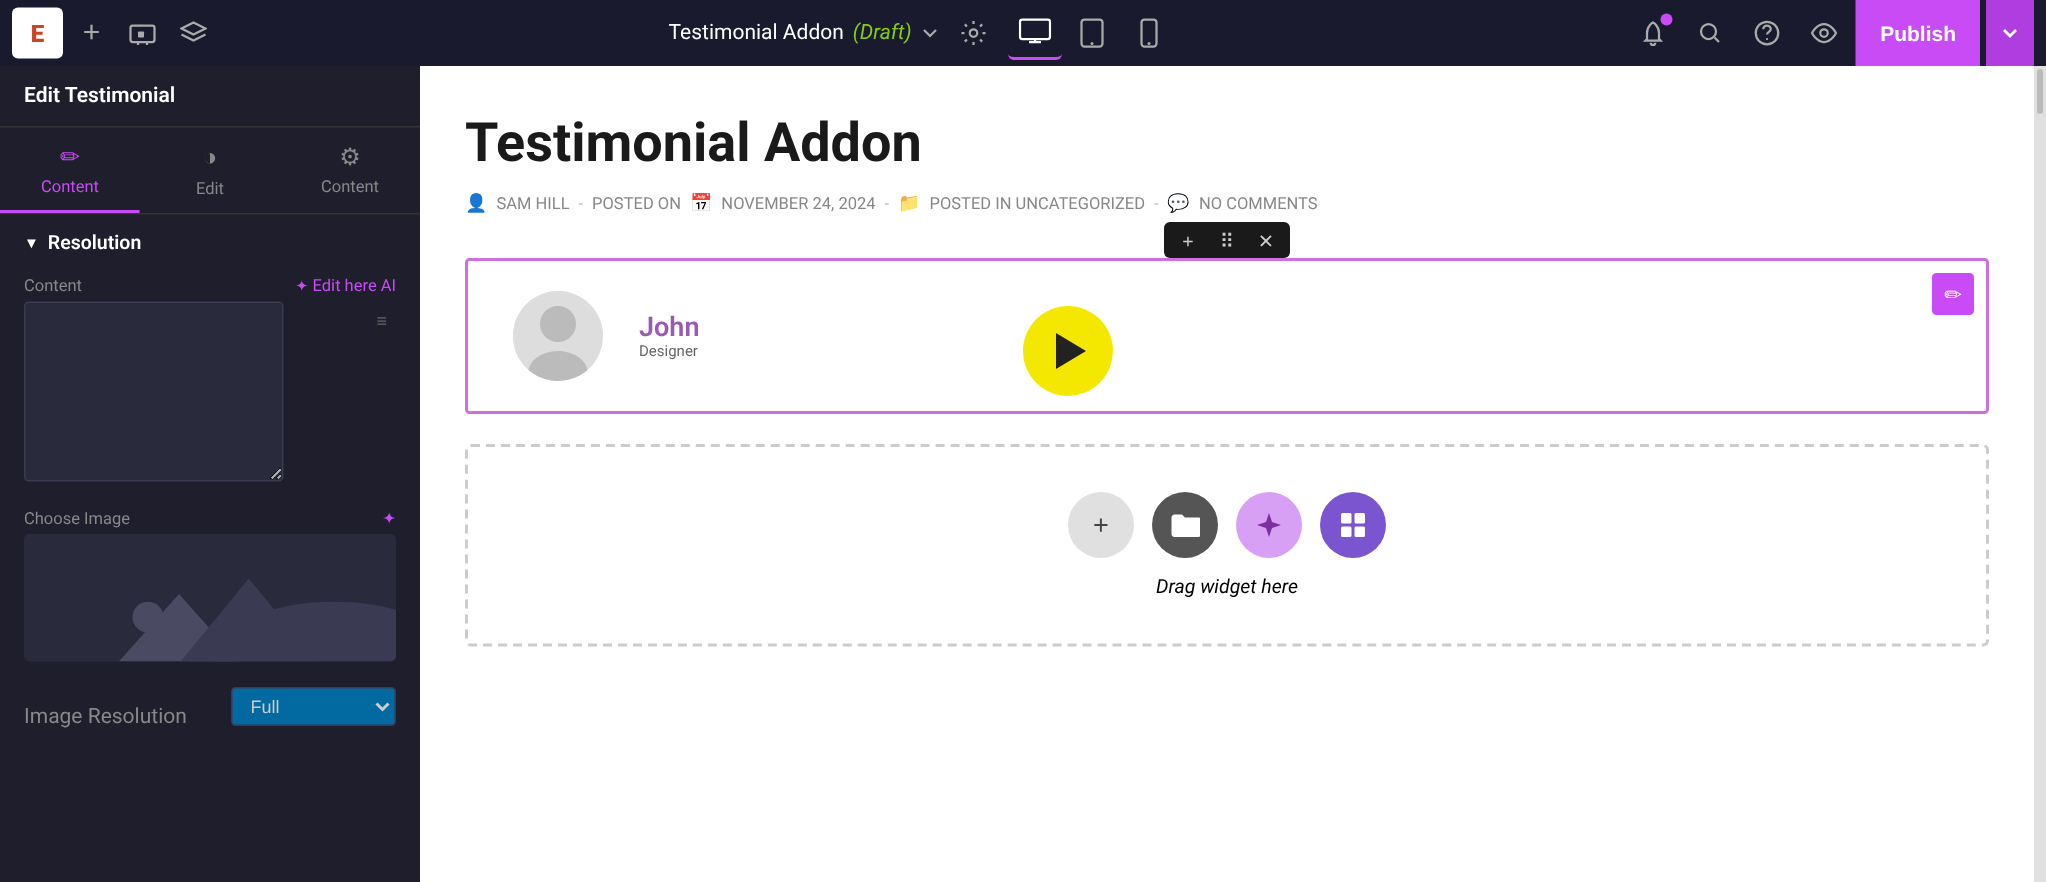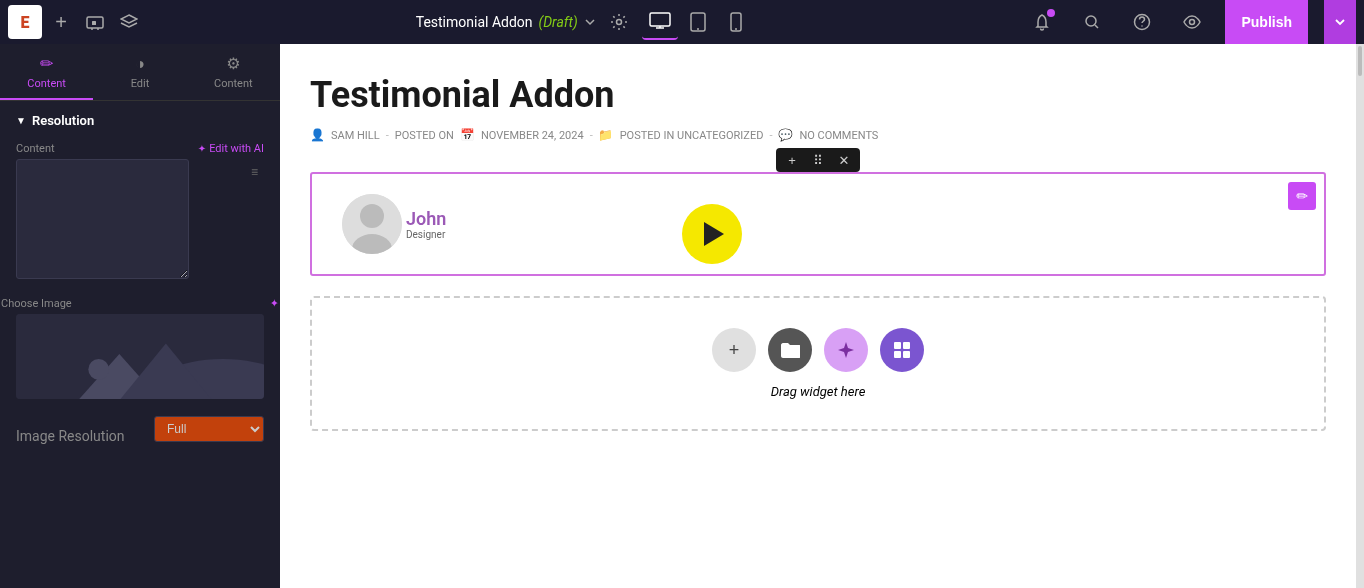--- a/index.html
+++ b/index.html
@@ -44,21 +44,21 @@
       gap: 8px;
     }
     .doc-title {
       color: #fff;
       font-size: 14px;
       display: flex; align-items: center; gap: 6px;
       cursor: pointer;
     }
     .doc-title-draft { font-style: italic; color: #84cc16; }
     .header-right {
-      display: flex; align-items: center; gap: 16px;
+      display: flex; align-items: center; gap: 4px;
     }
     .device-btns {
       display: flex; align-items: center; gap: 2px;
     }
     .device-btn {
       width: 36px; height: 36px;
       background: transparent; border: none; color: #aaa;
       cursor: pointer; display: flex; align-items: center; justify-content: center;
       border-radius: 4px; font-size: 18px;
     }
@@ -192,21 +192,21 @@
       top: 6px;
       right: 6px;
       color: #666;
       font-size: 12px;
     }
 
     .choose-image-label {
       font-size: 11px;
       color: #888;
       display: flex; align-items: center; justify-content: space-between;
-      padding: 8px 1px 4px;
+      padding: 8px 16px 4px;
     }
     .image-preview {
       margin: 0 16px 8px;
       height: 85px;
       background: #2a2a3d;
       border-radius: 4px;
       overflow: hidden;
       position: relative;
     }
     .image-mountain {
@@ -221,21 +221,21 @@
       align-items: center;
       justify-content: space-between;
       padding: 6px 16px 10px;
     }
     .resolution-label {
       font-size: 14px;
       color: #888;
       margin-top: 15px;
     }
     .resolution-select {
-      background: #c2410c;
+      background: #0369a1;
       border: 1px solid #3a3a50;
       color: #ccc;
       font-size: 12px;
       padding: 4px 8px;
       border-radius: 3px;
       cursor: pointer;
       width: 110px;
     }
 
     
@@ -304,21 +304,21 @@
       cursor: pointer;
       display: flex; align-items: center; justify-content: center;
       font-size: 14px;
     }
 
     
     .testimonial-content {
       padding: 20px 30px;
       display: flex;
       align-items: center;
-      gap: 4px;
+      gap: 24px;
     }
     .testimonial-avatar {
       width: 60px; height: 60px;
       border-radius: 50%;
       background: #ddd;
       display: flex; align-items: center; justify-content: center;
       overflow: hidden;
       flex-shrink: 0;
     }
     .testimonial-avatar svg { width: 60px; height: 60px; }
@@ -475,20 +475,21 @@
       <svg width="12" height="10" viewBox="0 0 12 10" fill="none">
           <path d="M2 3L6 7L10 3" stroke="#fff" stroke-width="1.8"></path>
         </svg>
     </button>
   </div>
 </header>
 
 <div class="main-layout">
 
   <aside class="left-panel">
+    <div class="panel-title">Edit Testimonial</div>
 
     <div class="panel-tabs">
       <div class="panel-tab active">
         <span class="panel-tab-icon">✏</span>
         <span>Content</span>
       </div>
       <div class="panel-tab">
         <span class="panel-tab-icon">◑</span>
         <span>Edit</span>
       </div>
@@ -501,21 +502,21 @@
     <div class="section-header">
       <span class="section-arrow">▼</span>
       <span>Resolution</span>
     </div>
 
     <div class="field-row">
       <div class="field-label">
         <span>Content</span>
         <span class="edit-with-ai">
           <span style="font-size:10px;">✦</span>
-          <span>Edit with AI</span>
+          <span>Edit here AI</span>
         </span>
       </div>
       <div class="textarea-wrap">
         <textarea class="field-textarea" style=""></textarea>
         <span class="textarea-icon">≡</span>
       </div>
     </div>
 
     <div class="choose-image-label">
       <span>Choose Image</span>

